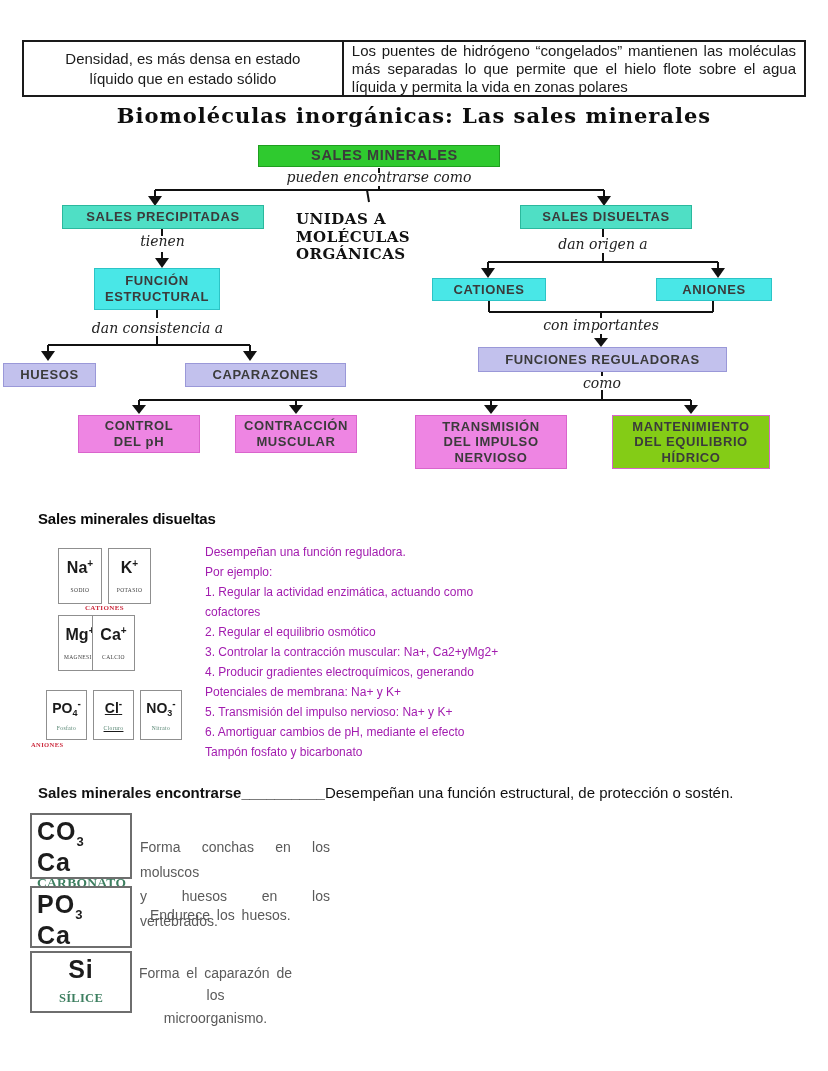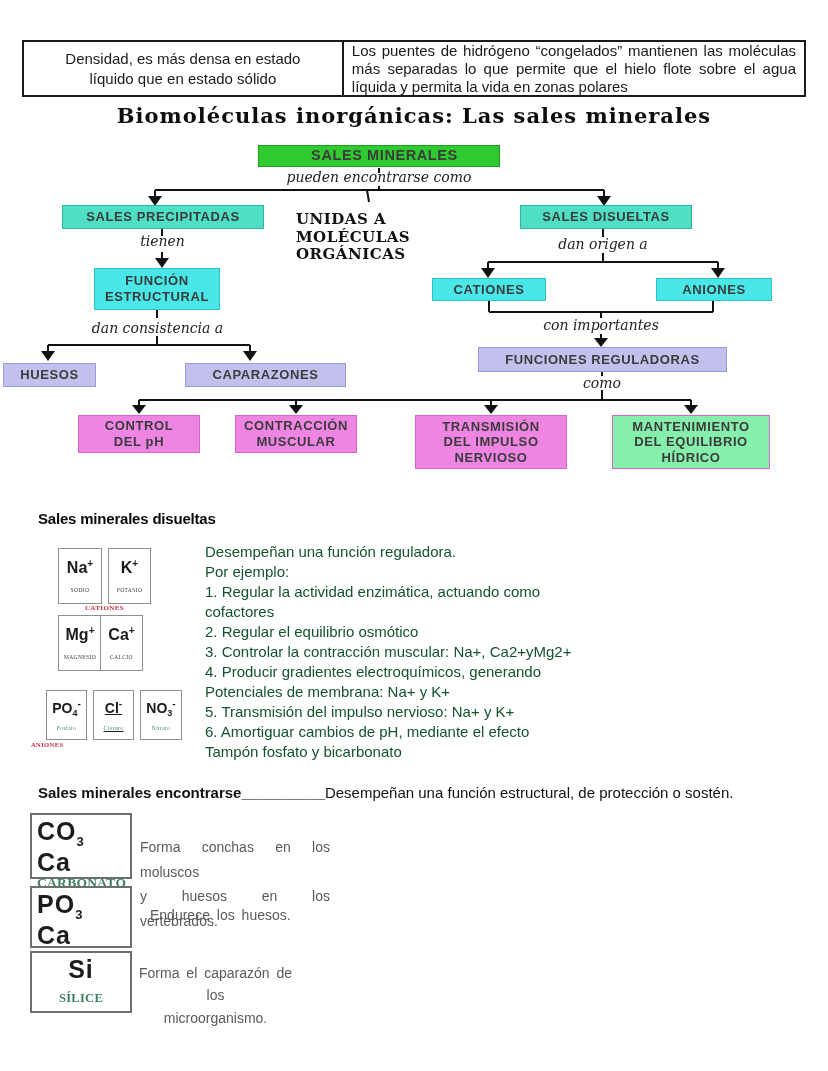--- a/index.html
+++ b/index.html
@@ -39,22 +39,22 @@
   .sec-heading{position:absolute;font-size:15px;font-weight:bold;color:#0a0a0a;letter-spacing:-0.2px;}
   .tile{position:absolute;background:#fff;border:1px solid #8f8f8f;text-align:center;box-sizing:border-box;}
   .tile .sym{font-size:16px;font-weight:bold;color:#1a1a1a;margin-top:9px;}
   .tile .sym sub{font-size:9px;}
   .tile .sym sup{font-size:10px;font-weight:bold;}
   .tile .nm{font-size:5.5px;color:#3c3c3c;letter-spacing:.4px;margin-top:7px;
             font-family:"Liberation Serif",serif;}
   .tile .nm.green{color:#4e7f6b;}
   .group-label{position:absolute;font-size:7px;font-weight:bold;letter-spacing:.4px;
                font-family:"Liberation Serif",serif;}
-  .reg-text{position:absolute;left:205px;top:542px;width:455px;font-size:15px;
-            line-height:20px;color:#14532d;white-space:pre-line;}
+  .reg-text{position:absolute;left:205px;top:542px;width:455px;font-size:12px;
+            line-height:20px;color:#a21caf;white-space:pre-line;}
 
   
   .prec-line{position:absolute;left:38px;top:784px;font-size:15px;color:#111;}
   .prec-line .bold{font-weight:bold;}
   .card{position:absolute;left:30px;width:102px;background:#fff;border:2px solid #6e6e6e;
         padding:3px 5px;box-sizing:border-box;}
   .card .formula{font-size:25px;font-weight:bold;color:#1c1c1c;letter-spacing:1px;line-height:1.05;}
   .card .formula sub{font-size:13px;}
   .card .cname{font-family:"Liberation Serif",serif;font-weight:bold;color:#3d7f60;
                font-size:13.5px;line-height:1.1;white-space:pre-line;letter-spacing:.3px;margin-top:1px;}
@@ -161,40 +161,40 @@
   <div class="fc-box bd-pink" style="left: 78px; top: 415px; width: 122px; height: 38px; background-color: rgb(238, 133, 227);">CONTROL
 DEL pH</div>
 
   <div class="fc-box bd-pink" style="left: 235px; top: 415px; width: 122px; height: 38px; background-color: rgb(238, 133, 227);">CONTRACCIÓN
 MUSCULAR</div>
 
   <div class="fc-box bd-pink" style="left: 415px; top: 415px; width: 152px; height: 54px; background-color: rgb(238, 133, 227);">TRANSMISIÓN
 DEL IMPULSO
 NERVIOSO</div>
 
-  <div class="fc-box bd-pink" style="left: 612px; top: 415px; width: 158px; height: 54px; background-color: #86efac;">MANTENIMIENTO
+  <div class="fc-box bd-pink" style="left: 612px; top: 415px; width: 158px; height: 54px; background-color: #84cc16;">MANTENIMIENTO
 DEL EQUILIBRIO
 HÍDRICO</div>
 
   <div class="sec-heading" style="left:38px;top:510px;">Sales minerales disueltas</div>
 
   <div class="tile" style="left:58px;top:548px;width:44px;height:56px;">
     <div class="sym"><span>Na</span><sub></sub><sup>+</sup></div>
     <div class="nm">SODIO</div>
   </div>
   <div class="tile" style="left:108px;top:548px;width:43px;height:56px;">
     <div class="sym"><span>K</span><sub></sub><sup>+</sup></div>
     <div class="nm">POTASIO</div>
   </div>
   <div class="group-label" style="left: 58px; top: 604px; width: 93px; text-align: center; color: rgb(204, 42, 61);">CATIONES</div>
   <div class="tile" style="left:58px;top:615px;width:44px;height:56px;">
     <div class="sym"><span>Mg</span><sub></sub><sup>+</sup></div>
     <div class="nm">MAGNESIO</div>
   </div>
-  <div class="tile" style="left:100px;top:615px;width:43px;height:56px;">
+  <div class="tile" style="left:92px;top:615px;width:43px;height:56px;">
     <div class="sym"><span>Ca</span><sub></sub><sup>+</sup></div>
     <div class="nm">CALCIO</div>
   </div>
 
   <div class="tile" style="left:46px;top:690px;width:41px;height:50px;">
     <div class="sym" style="margin-top:7px;font-size:14px;"><span>PO</span><sub>4</sub><sup>-</sup></div>
     <div class="nm green">Fosfato</div>
   </div>
   <div class="tile" style="left:93px;top:690px;width:41px;height:50px;text-decoration:underline;">
     <div class="sym" style="margin-top:7px;font-size:14px;"><span>Cl</span><sub></sub><sup>-</sup></div>

